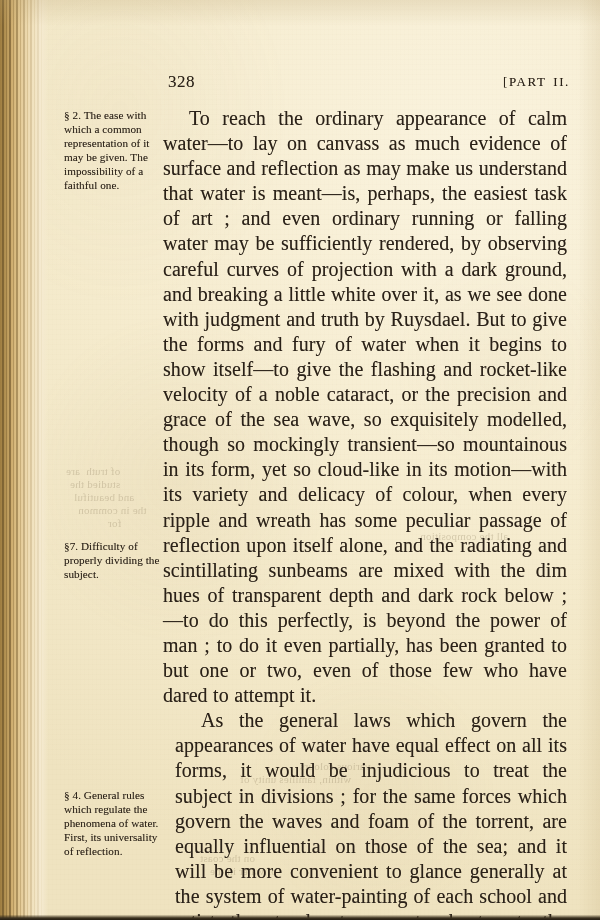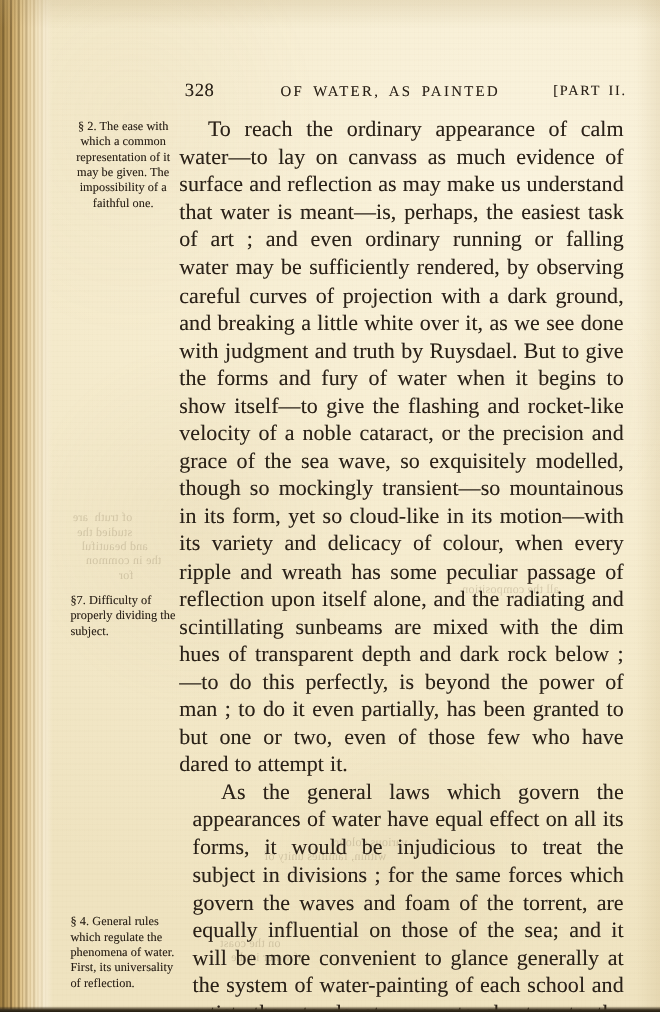--- a/index.html
+++ b/index.html
@@ -175,23 +175,23 @@
   .marginal {
     position: absolute;
     left: 64px;
     width: 96px;
     font-size: 11.2px;
     line-height: 14.1px;
     text-align: left;
     letter-spacing: .05px;
     hyphens: none;
   }
-  #note-2 { top: 108px; text-align: center; }
+  #note-2 { top: 108px; }
   #note-3 { top: 539px; }
-  #note-4 { top: 788px; margin-top: 43px; }
+  #note-4 { top: 788px; }
 
   
   #content { text-rendering: optimizeLegibility; }
   .para, .marginal, #folio, #head-title, #part-label {
     text-shadow: 0 0 .35px rgba(42,33,24,.35);
   }
 </style>
 </head>
 <body>
 
@@ -227,21 +227,20 @@
       <div class="ghost" style="top: 773px; left: 240px;">within, families unity of</div>
       <div class="ghost" style="top: 530px; left: 420px;">all the composition</div>
       <div class="ghost" style="top: 852px; left: 200px;">on the coast</div>
       <div class="ghost" style="top: 865px; left: 210px;">of water in the</div>
     </div>
 
   <div id="content">
 
     <div id="running-head">
       <div id="folio">328</div>
-      <div id="head-title">OF WATER, AS PAINTED</div>
       <div id="part-label">[PART II.</div>
     </div>
 
     <div class="marginal" id="note-2">§ 2. The ease with which a common representation of it may be given. The impossibility of a faithful one.</div>
 
     <div class="marginal" id="note-3">§7. Difficulty of properly dividing the subject.</div>
 
     <div class="marginal" id="note-4">§ 4. General rules which regulate the phenomena of water. First, its universality of reflection.</div>
 
     <div id="body-col">

